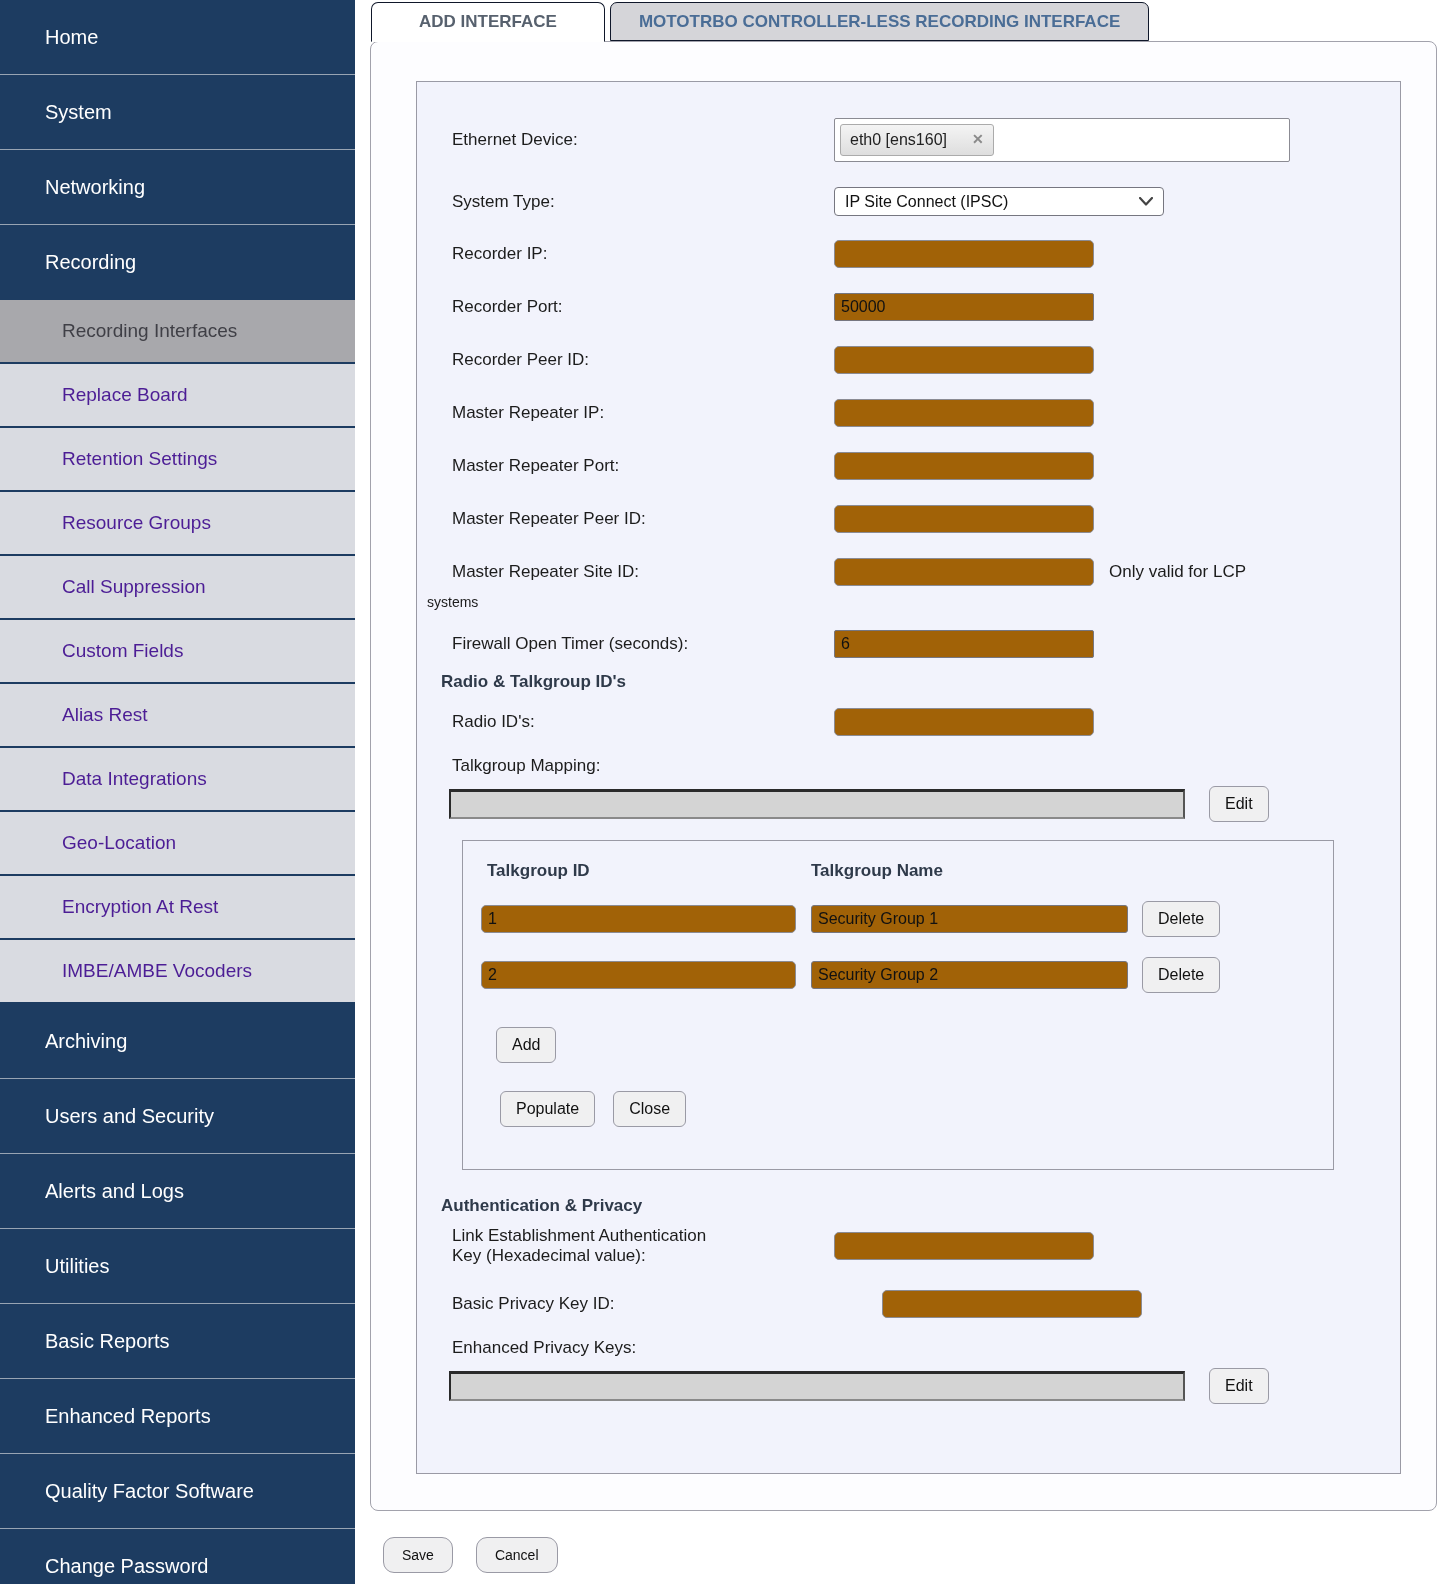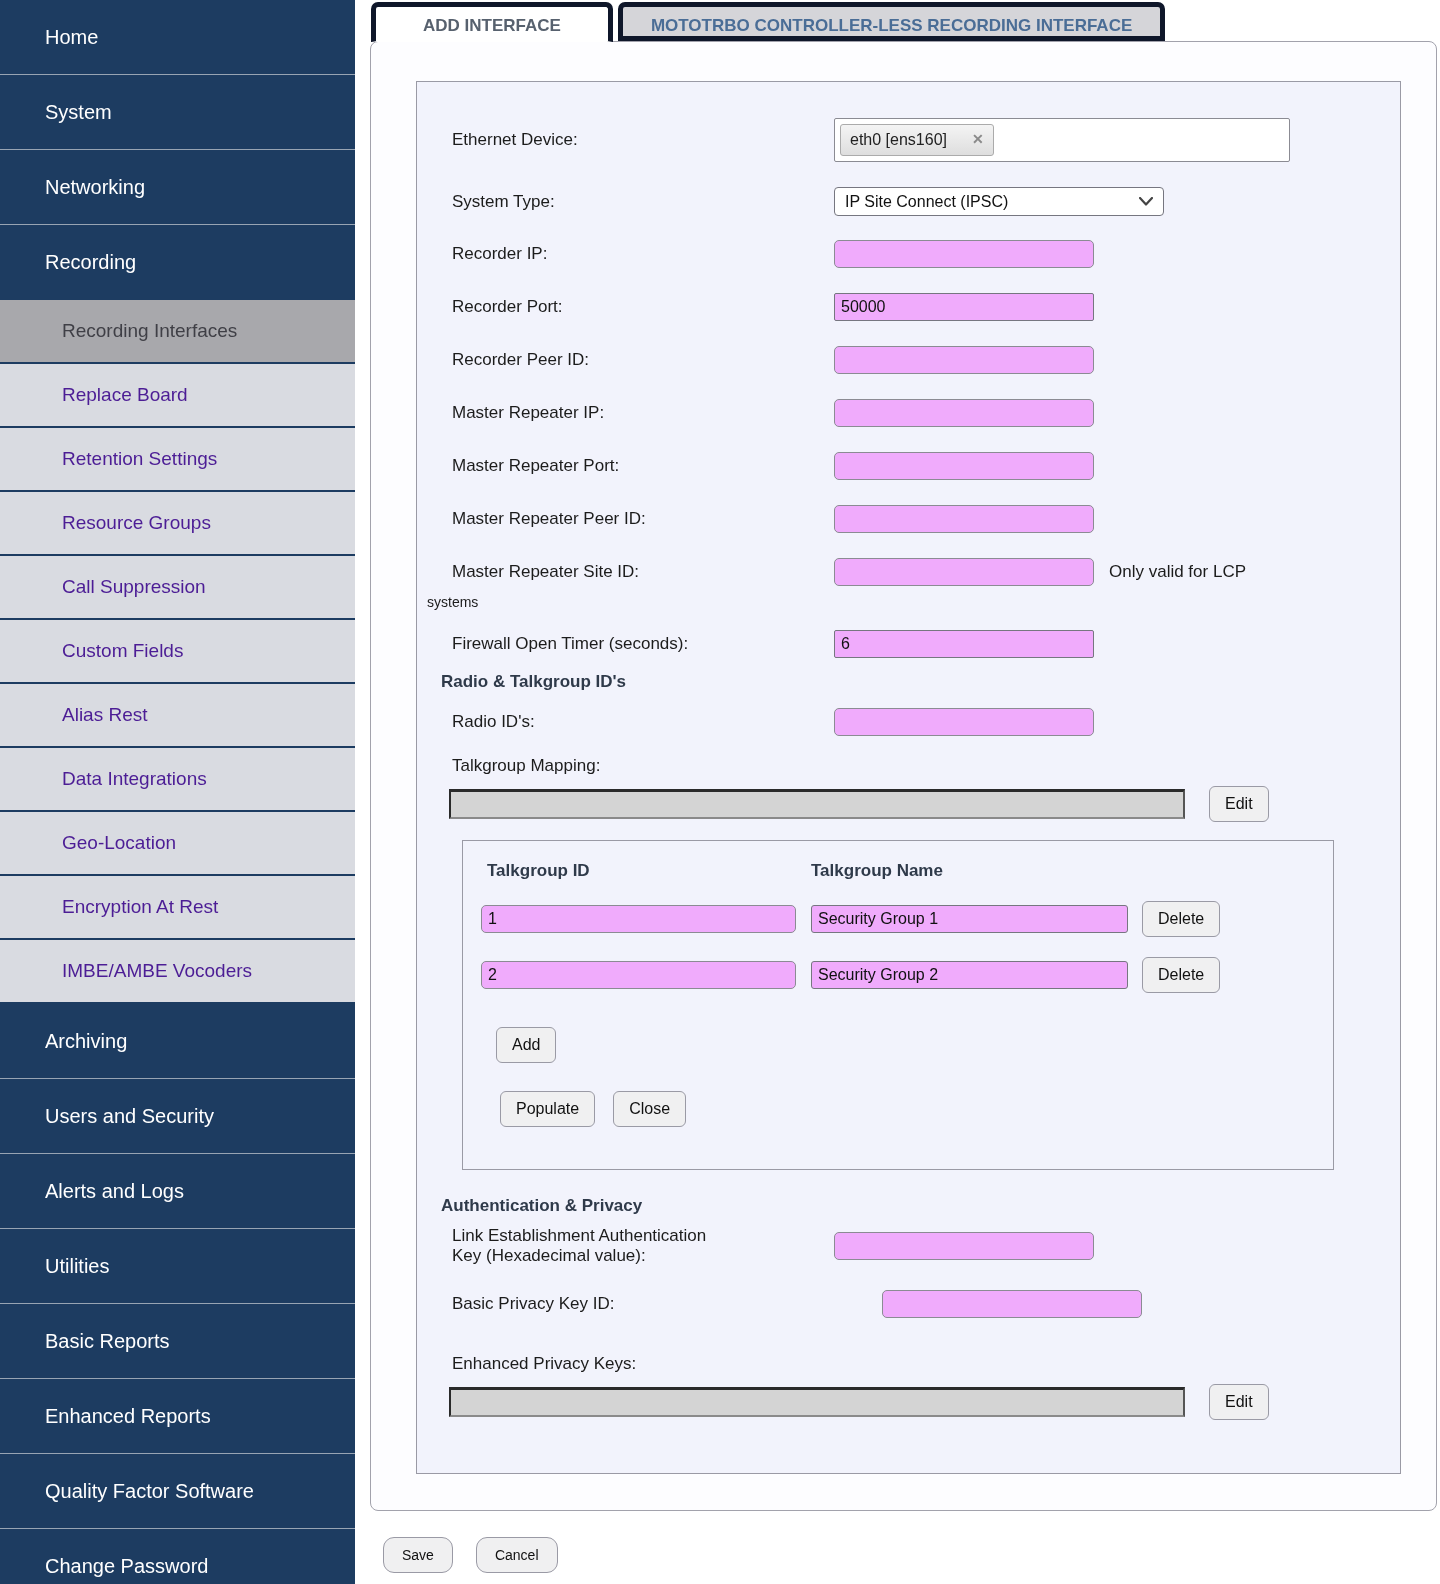--- a/index.html
+++ b/index.html
@@ -16,36 +16,36 @@
     display:flex; align-items:center; padding-left:62px;
     border-bottom:2px solid #1d3c61; cursor:pointer; }
   .nav-sub.selected { background:#a8a8ac; color:#3f3f46;text-align:right; }
 
   
   .main { position:absolute; left:355px; top:0; width:1085px; height:1584px; }
 
   .tabbar { display:flex; gap:5px; align-items:flex-end; padding-left:16px;
     margin-top:2px; position:relative; z-index:2; }
   .tab { height:39px; line-height:37px; padding:0 28px; font-size:17px; font-weight:bold;
-    border:5px solid #0f172a; border-radius:7px 7px 0 0; cursor:pointer; white-space:nowrap; }
+    border:1px solid #0f172a; border-radius:7px 7px 0 0; cursor:pointer; white-space:nowrap; }
   .tab.active { background:#fff; color:#57616e; padding:0 47px; height:40px;
     border-bottom:1px solid #fff; margin-bottom:-1px; }
   .tab.inactive { background:#d5d5d9; color:#4a6d96; }
 
   .panel { position:relative; z-index:1; margin-left:15px; width:1067px; height:1470px;
     border:1px solid #a2a2ac; border-radius:8px; background:#fdfdff; }
 
   .formbox { margin:39px 0 0 45px; width:985px; height:1393px;
     border:1px solid #9a9aa5; background:#f2f3fc; padding:36px 0 0 32px; }
 
   .frow { display:flex; align-items:center; margin-bottom:25px; }
   .flabel { width:385px; font-size:17px; color:#1c1c1c; flex-shrink:0; padding-left:3px; }
 
   input[type="text"] { height:28px; width:260px; border:1px solid #8b8b93; border-radius:5px;
-    background:#f0abfc; font-size:16px; padding:0 6px; font-family:inherit; color:#111; }
+    background:#a16207; font-size:16px; padding:0 6px; font-family:inherit; color:#111; }
   input.filled { border-radius:2px; border:1px solid #767680; }
 
   .multiselect { width:456px; height:44px; border:1px solid #8b8b93; border-radius:2px;
     background:#fff; display:flex; align-items:center; padding-left:5px; cursor:text; }
   .mtag { background:linear-gradient(#f4f4f4,#dedede); border:1px solid #ababab;
     border-radius:3px; padding:6px 9px; font-size:16px; color:#222;
     display:flex; gap:25px; }
   .mtag .x { color:#8a8a8a; font-weight:bold; font-size:14px; cursor:pointer; }
 
   .select { width:330px; height:29px; border:1px solid #767680; border-radius:4px;
@@ -269,21 +269,21 @@
       <div class="section-h" style="margin-top:26px; margin-bottom:10px;">Authentication &amp; Privacy</div>
 
       <div class="frow" style="margin-bottom:24px;">
         <div class="auth-label-2l">
           <div class="lbl-line">Link Establishment Authentication</div>
           <div class="lbl-line">Key (Hexadecimal value):</div>
         </div>
         <input type="text" value="" style="">
       </div>
 
-      <div class="frow" style="margin-bottom:36px;gap:48px;">
+      <div class="frow" style="margin-bottom:20px;gap:48px;">
         <div class="flabel">Basic Privacy Key ID:</div>
         <input type="text" value="" style="">
       </div>
 
       <div class="flabel" style="width:auto;">Enhanced Privacy Keys:</div>
 
       <div class="bar-row">
         <div class="disabled-bar"></div>
         <button class="btn">Edit</button>
       </div>

